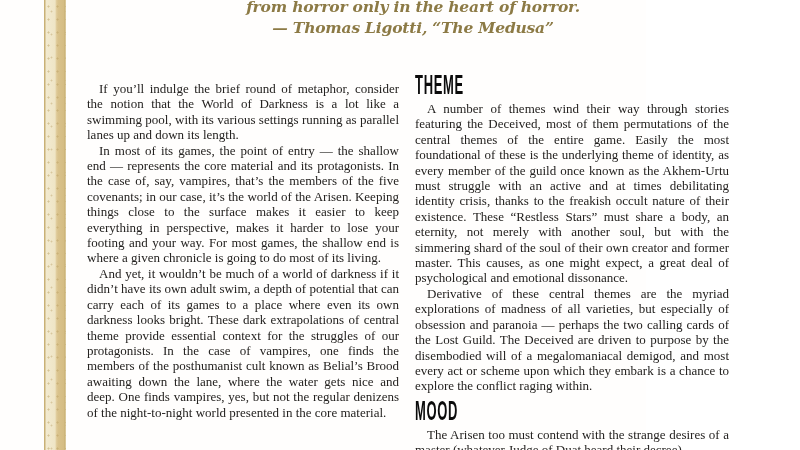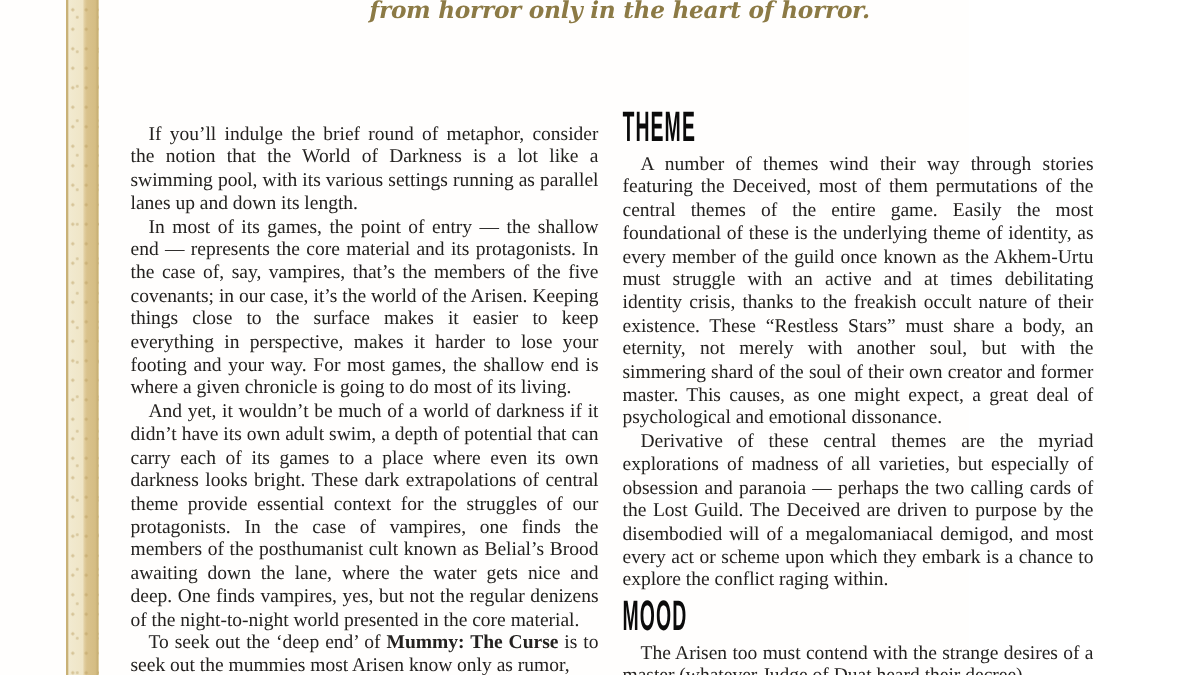--- a/index.html
+++ b/index.html
@@ -76,27 +76,27 @@
 </style>
 </head>
 <body>
 
 <div class="page">
 
   <div class="edge-strip"></div>
 
   <div class="epigraph" style="color: rgb(140, 122, 69);">
     <div class="ep-line">from horror only in the heart of horror.</div>
+    <div class="ep-line">— Thomas Ligotti, “The Medusa”</div>
   </div>
 
   <div class="col col-left">
       <p><span>If you’ll indulge the brief round of metaphor, consider the notion that the World of Darkness is a lot like a swimming pool, with its various settings running as parallel lanes up and down its length.</span></p>
       <p><span>In most of its games, the point of entry — the shallow end — represents the core material and its protagonists. In the case of, say, vampires, that’s the members of the five covenants; in our case, it’s the world of the Arisen. Keeping things close to the surface makes it easier to keep everything in perspective, makes it harder to lose your footing and your way. For most games, the shallow end is where a given chronicle is going to do most of its living.</span></p>
       <p><span>And yet, it wouldn’t be much of a world of darkness if it didn’t have its own adult swim, a depth of potential that can carry each of its games to a place where even its own darkness looks bright. These dark extrapolations of central theme provide essential context for the struggles of our protagonists. In the case of vampires, one finds the members of the posthumanist cult known as Belial’s Brood awaiting down the lane, where the water gets nice and deep. One finds vampires, yes, but not the regular denizens of the night-to-night world presented in the core material.</span></p>
-      <p><span>To seek out the ‘deep end’ of </span><span class="b">Mummy: The Curse</span><span> is to seek out the mummies most Arisen know only as rumor,</span></p>
     </div>
 
   <div class="col col-right">
     <div class="section">
       <h2 class="deco">THEME</h2>
       <div>
           <p><span>A number of themes wind their way through stories featuring the Deceived, most of them permutations of the central themes of the entire game. Easily the most foundational of these is the underlying theme of identity, as every member of the guild once known as the Akhem-Urtu must struggle with an active and at times debilitating identity crisis, thanks to the freakish occult nature of their existence. These “Restless Stars” must share a body, an </span><span class="i">eternity</span><span>, not merely with another soul, but with the simmering shard of the soul of their own creator and former master. This causes, as one might expect, a great deal of psychological and emotional dissonance.</span></p>
           <p><span>Derivative of these central themes are the myriad explorations of madness of all varieties, but especially of obsession and paranoia — perhaps the two calling cards of the Lost Guild. The Deceived are driven to purpose by the disembodied will of a megalomaniacal demigod, and most every act or scheme upon which they embark is a chance to explore the conflict raging within.</span></p>
         </div>
     </div>

